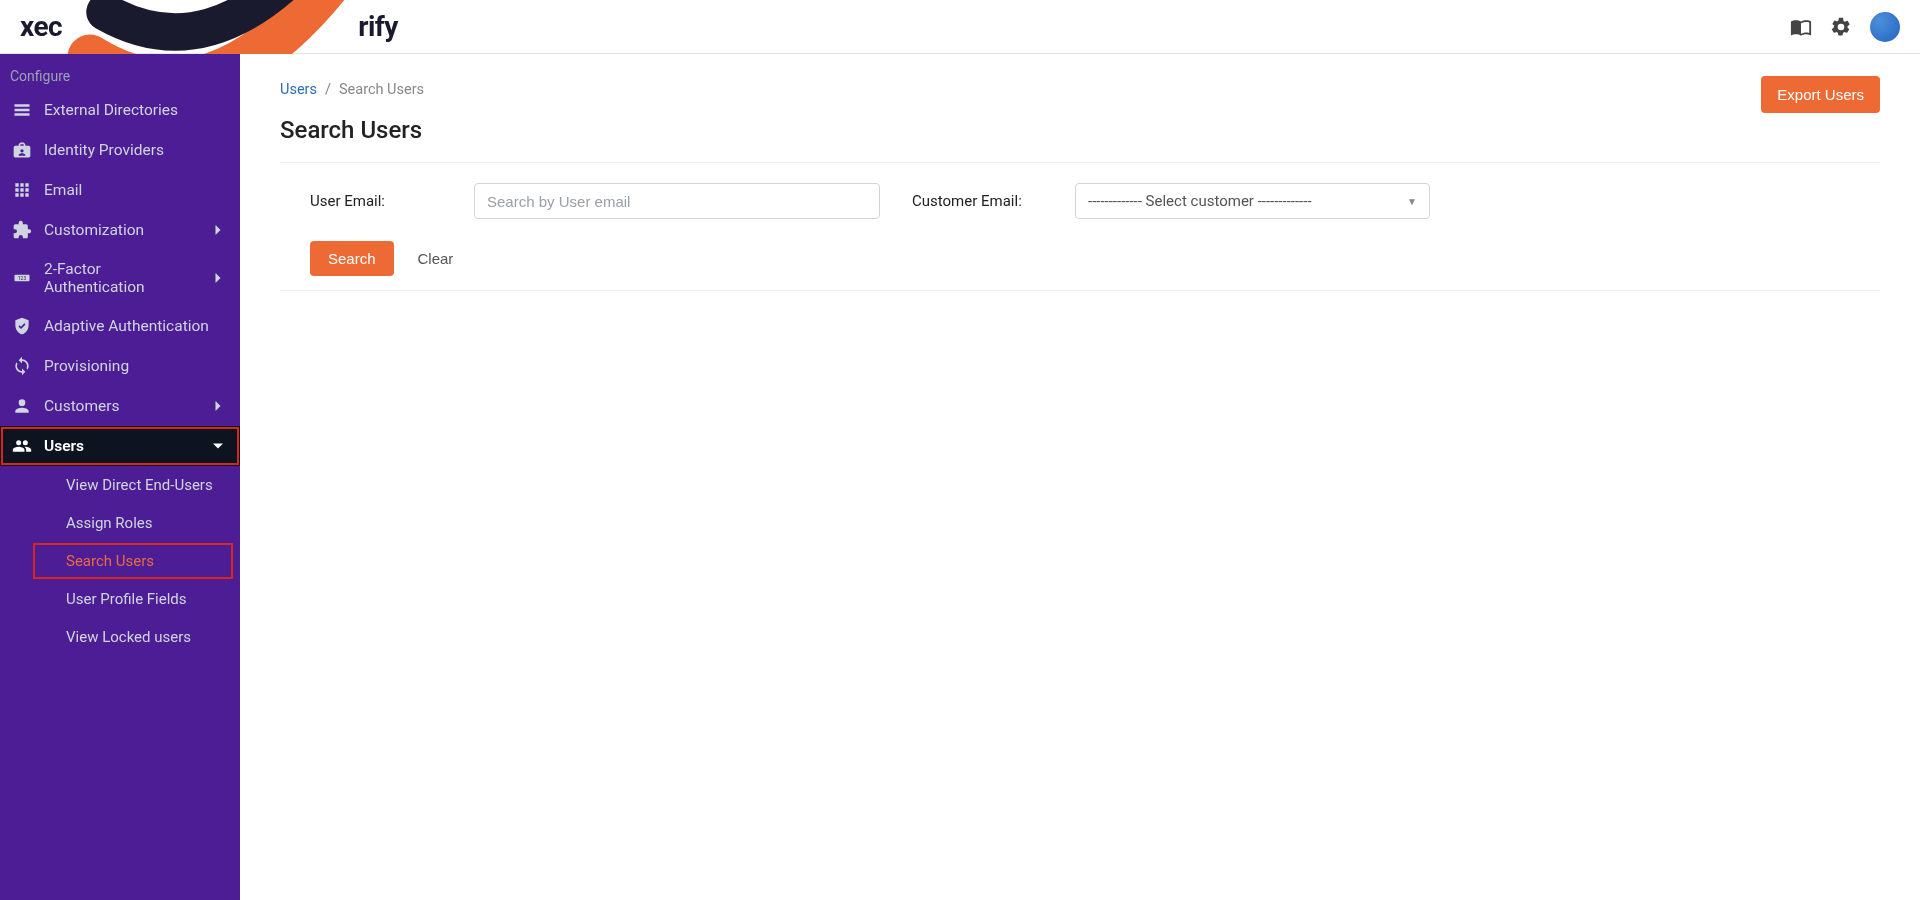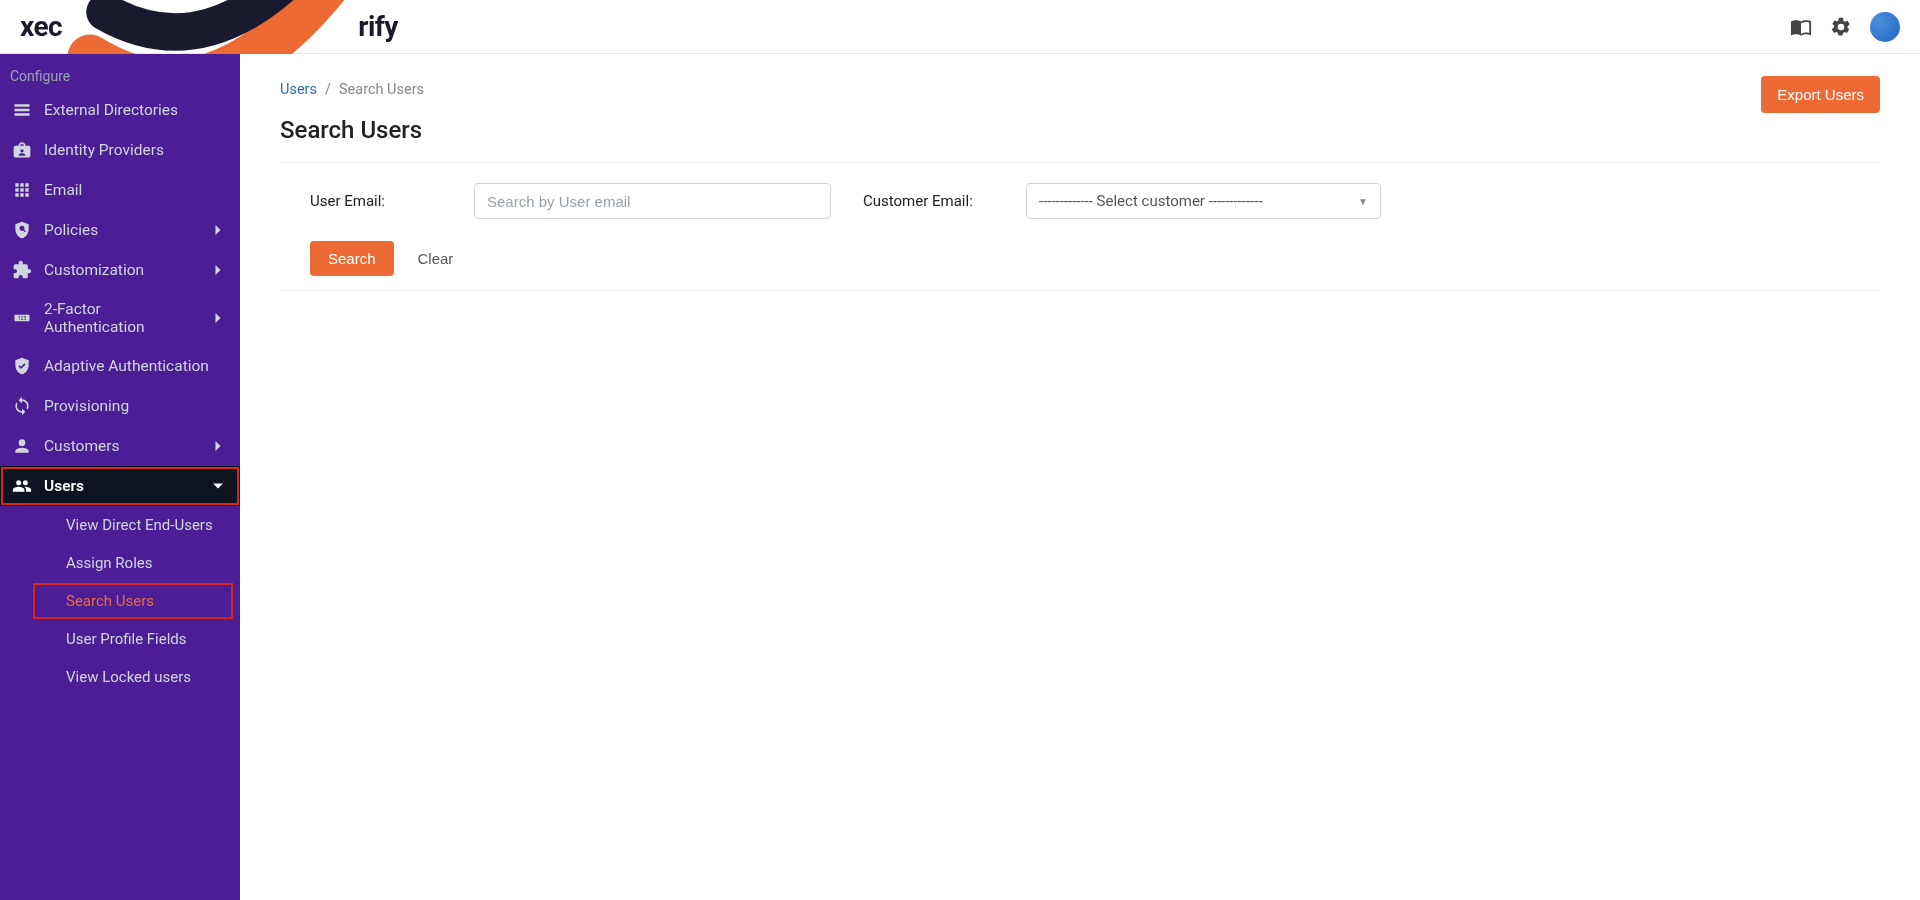--- a/index.html
+++ b/index.html
@@ -23,21 +23,21 @@
 .sidebar-sub-item.active-sub { color: #ea6a41; }
 .sidebar-sub-item.highlight-box { outline: 2px solid #d7261e; outline-offset: -3px; margin: 0 6px; padding-left: 34px; }
 .main { flex: 1; padding: 25px 40px; background: #fff; position: relative; }
 .breadcrumb { font-size: 14.5px; color: #888; margin-bottom: 18px; display: inline-flex; gap: 8px; align-items: center; }
 .breadcrumb a { color: #2a6db3; text-decoration: none; }
 .export-btn { position: absolute; top: 22px; right: 40px; background: #ed6a34; color: #fff; border: none; padding: 10px 16px; font-size: 15px; border-radius: 4px; cursor: pointer; }
 .page-title { font-size: 24px; font-weight: 500; margin-bottom: 18px; color: #222; }
 .divider { border: none; border-top: 1px solid #eee; margin-bottom: 20px; }
 .form-row { display: flex; align-items: center; margin-bottom: 22px; }
 .form-label { width: 194px; padding-left: 30px; font-size: 15px; color: #222; }
-.form-input { width: 357px; height: 36px; border: 1.5px solid #d0d4da; border-radius: 4px; padding: 0 12px; font-size: 15px; color: #333; }
+.form-input { width: 406px; height: 36px; border: 1.5px solid #d0d4da; border-radius: 4px; padding: 0 12px; font-size: 15px; color: #333; }
 .form-input::placeholder { color: #9aa0a8; }
 .form-label2 { width: 195px; padding-left: 32px; font-size: 15px; color: #222; }
 .form-select { width: 355px; display: flex; align-items: center; justify-content: space-between; height: 36px; border: 1.5px solid #d0d4da; border-radius: 4px; padding: 0 12px; font-size: 15px; color: #555; background: #fff; cursor: pointer; }
 .form-select .tri { font-size: 10px; color: #888; }
 .search-btn { background: #ed6a34; color: #fff; border: none; padding: 9px 18px; font-size: 15px; border-radius: 4px; cursor: pointer; margin-left: 30px; }
 .clear-btn { background: transparent; border: none; color: #555; font-size: 15px; padding: 9px 14px; cursor: pointer; margin-left: 6px; }
 .divider2 { border: none; border-top: 1px solid #eee; margin-top: 14px; }
 svg { width: 100%; height: 100%; }
 </style>
 </head>
@@ -93,33 +93,20 @@
 
     <div class="sidebar-item">
       <span class="icon">
           <svg viewBox="0 0 24 24" fill="currentColor">
             <path d="M4 4h4v4H4zm6 0h4v4h-4zm6 0h4v4h-4zM4 10h4v4H4zm6 0h4v4h-4zm6 0h4v4h-4zM4 16h4v4H4zm6 0h4v4h-4zm6 0h4v4h-4z"></path>
           </svg>
         </span>
       <span>Email</span>
     </div>
 
-    <div class="sidebar-item">
-      <span class="icon">
-          <svg viewBox="0 0 24 24" fill="currentColor">
-            <path d="M12 2 4 5v6c0 5 3.4 9.7 8 11 4.6-1.3 8-6 8-11V5l-8-3zm0 5a3 3 0 0 1 2.6 4.5l2 2-1.1 1.1-2-2A3 3 0 1 1 12 7z"></path>
-          </svg>
-        </span>
-      <span>Policies</span>
-      <span class="chev icon">
-          <svg viewBox="0 0 24 24" fill="currentColor">
-            <path d="M9 6l6 6-6 6z"></path>
-          </svg>
-        </span>
-    </div>
 
     <div class="sidebar-item">
       <span class="icon">
           <svg viewBox="0 0 24 24" fill="currentColor">
             <path d="M20.5 11H19V7c0-1.1-.9-2-2-2h-4V3.5a2.5 2.5 0 0 0-5 0V5H4c-1.1 0-2 .9-2 2v4h1.5a2.5 2.5 0 0 1 0 5H2v4c0 1.1.9 2 2 2h4v-1.5a2.5 2.5 0 0 1 5 0V22h4c1.1 0 2-.9 2-2v-4h1.5a2.5 2.5 0 0 0 0-5z"></path>
           </svg>
         </span>
       <span>Customization</span>
       <span class="chev icon">
           <svg viewBox="0 0 24 24" fill="currentColor">

